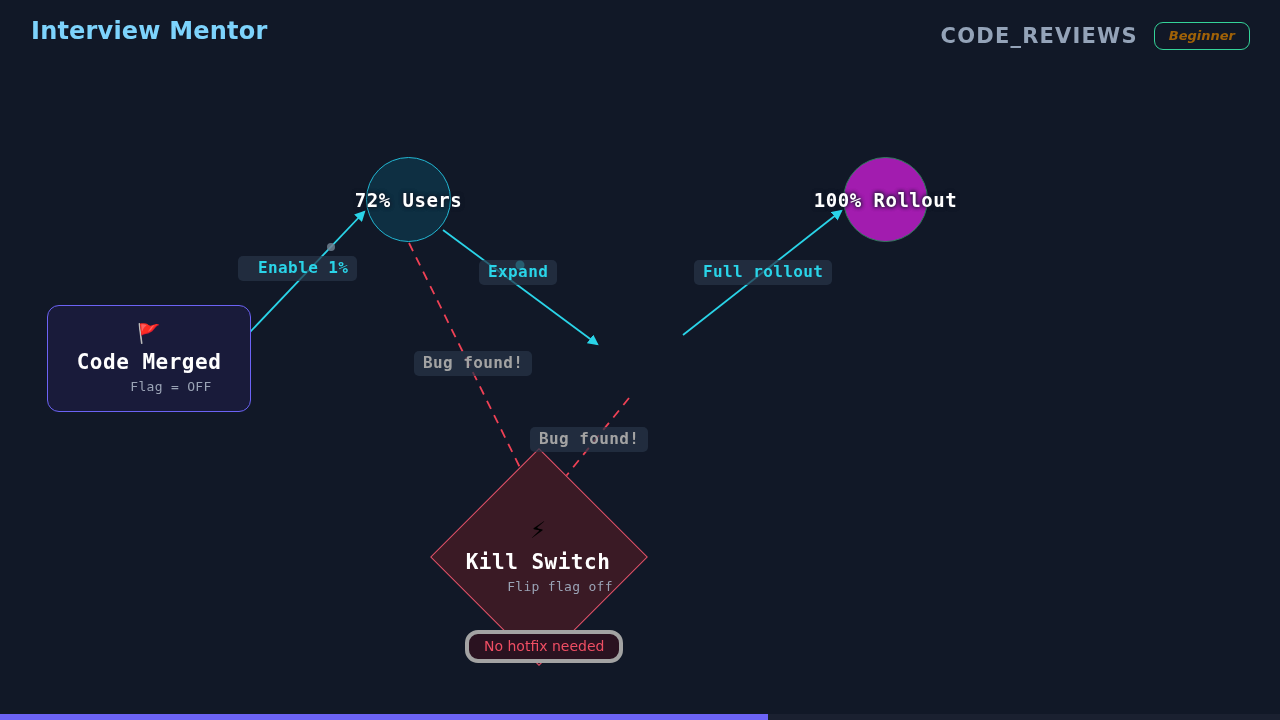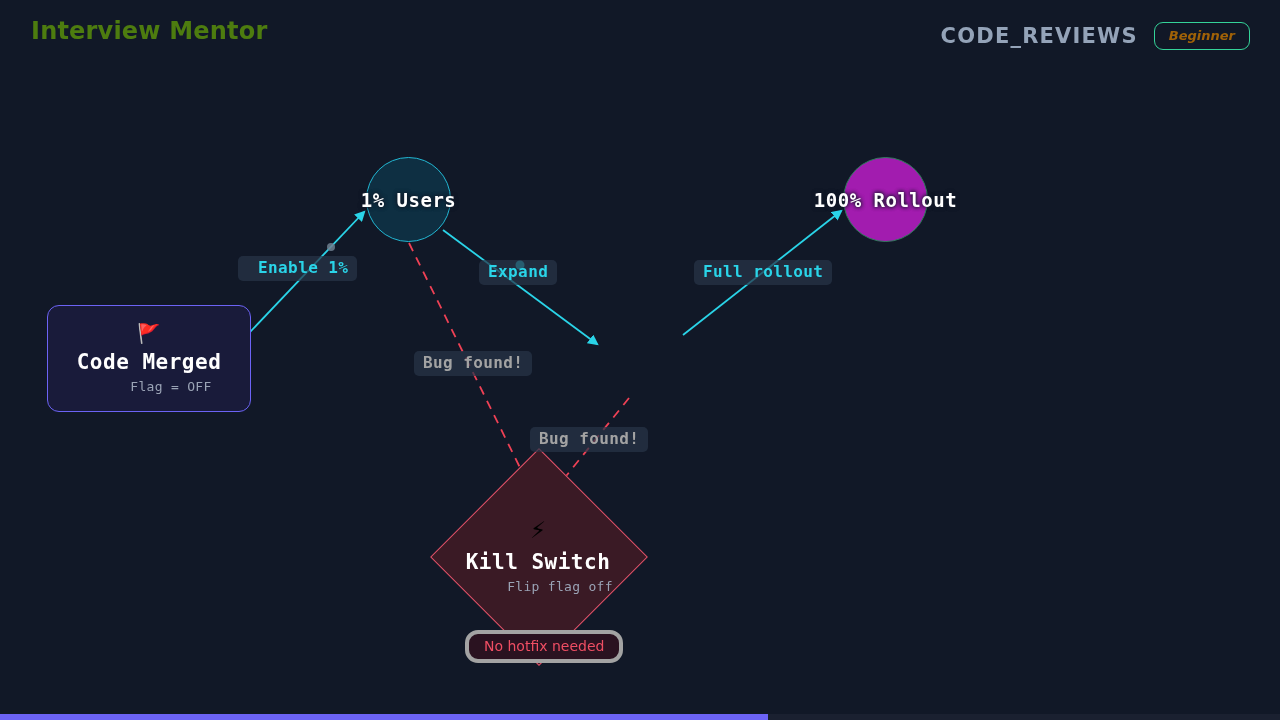--- a/index.html
+++ b/index.html
@@ -27,21 +27,21 @@
     width: 1280px;
     height: 66px;
   }
   #app-title {
     position: absolute;
     left: 31px;
     top: 17px;
     font-family: "DejaVu Sans", sans-serif;
     font-size: 24px;
     font-weight: bold;
-    color: #4d7c0f;
+    color: #7dd3fc;
     letter-spacing: 0.2px;
   }
   #header-right {
     position: absolute;
     right: 30px;
     top: 14px;
     display: flex;
     align-items: center;
     gap: 16px;
     margin-top: 8px;
@@ -249,21 +249,21 @@
       <line x1="629" y1="398" x2="546" y2="501" stroke="#ef4155" stroke-width="1.8" stroke-dasharray="9 7" marker-end="url(#arrow-red)"></line>
     </svg>
 
     <div class="node node-rect" id="node-code-merged" style="left:47px; top:305px; width:204px; height:107px;">
       <div class="node-icon">🚩</div>
       <div class="node-title">Code Merged</div>
       <div class="node-sub">Flag = OFF</div>
     </div>
 
     <div class="node node-circle circle-cyan" id="node-one-percent" style="left:366px; top:157px; width:85px; height:85px;">
-      <div class="node-title">1% Users</div>
+      <div class="node-title">72% Users</div>
     </div>
 
 
     <div class="node node-circle circle-green" id="node-full-rollout" style="left:843px; top:157px; width:85px; height:85px;">
       <div class="node-title">100% Rollout</div>
     </div>
 
     <div id="node-killswitch" style="left:431px; top:449px; width:214px; height:214px;">
       <div class="diamond-shape" style="left:31px; top:31px;"></div>
       <div id="killswitch-content">

